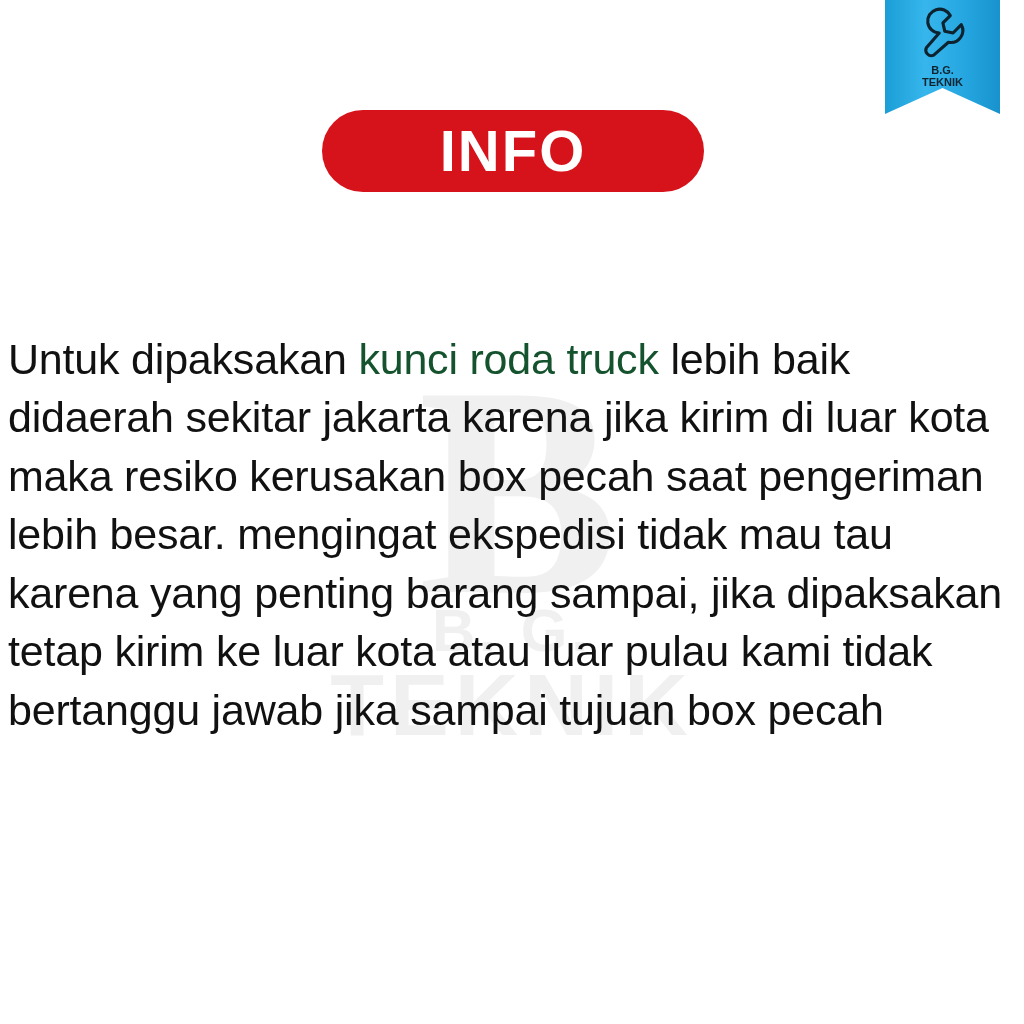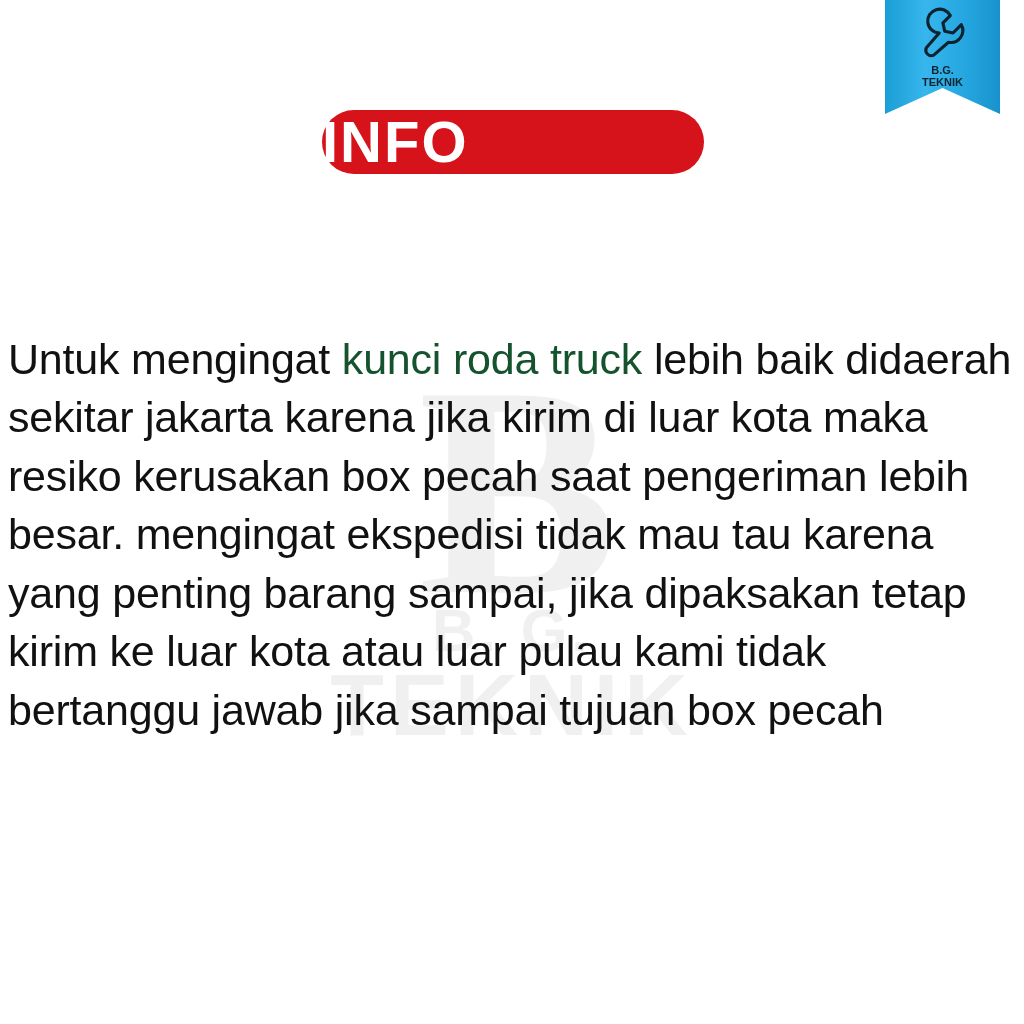--- a/index.html
+++ b/index.html
@@ -70,24 +70,25 @@
     z-index: 4;
   }
   .brand-tag svg { display: block; }
 
   
   .info-pill {
     position: absolute;
     left: 322px;
     top: 110px;
     width: 382px;
-    height: 64px;
+    height: 82px;
     border-radius: 42px;
     display: flex;
     align-items: center;
+    justify-content: center;
     z-index: 3;
   }
   .info-pill-label {
     color: #ffffff;
     font-size: 58px;
     font-weight: 700;
     letter-spacing: 2px;
     line-height: 1;
   }
 
@@ -134,16 +135,16 @@
       <text x="57.5" y="78" text-anchor="middle" font-family="Liberation Sans, sans-serif" font-size="11" font-weight="bold" fill="#0d2430">B.G.</text>
       <text x="57.5" y="90" text-anchor="middle" font-family="Liberation Sans, sans-serif" font-size="11" font-weight="bold" fill="#0d2430">TEKNIK</text>
     </svg>
   </div>
 
   <div class="info-pill" style="background:#d6121a;">
     <span class="info-pill-label">INFO</span>
   </div>
 
   <div class="body-text">
-    <span>Untuk mengingat </span><span class="hl">kunci roda truck</span><span> lebih baik didaerah sekitar jakarta karena jika kirim di luar kota maka resiko kerusakan box pecah saat pengeriman lebih besar.  mengingat ekspedisi tidak mau tau karena yang penting barang sampai, jika dipaksakan tetap kirim ke luar kota atau luar pulau kami tidak bertanggu jawab jika sampai tujuan box pecah</span>
+    <span>Untuk dipaksakan </span><span class="hl">kunci roda truck</span><span> lebih baik didaerah sekitar jakarta karena jika kirim di luar kota maka resiko kerusakan box pecah saat pengeriman lebih besar.  mengingat ekspedisi tidak mau tau karena yang penting barang sampai, jika dipaksakan tetap kirim ke luar kota atau luar pulau kami tidak bertanggu jawab jika sampai tujuan box pecah</span>
   </div>
 
 </div>
 
 </body></html>

